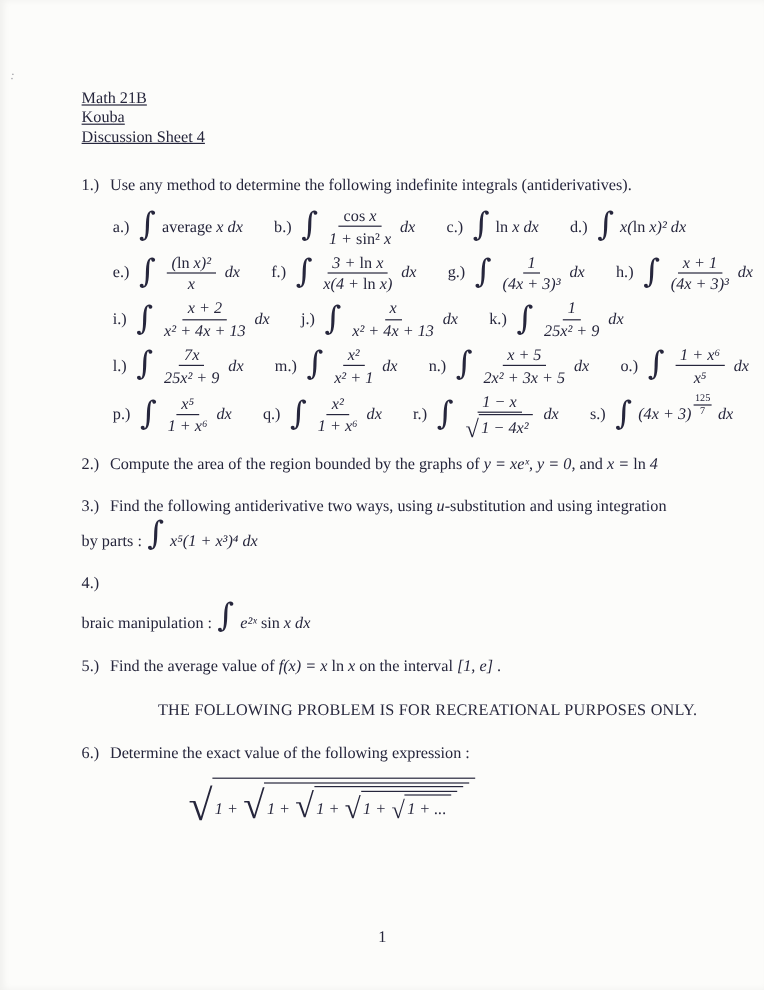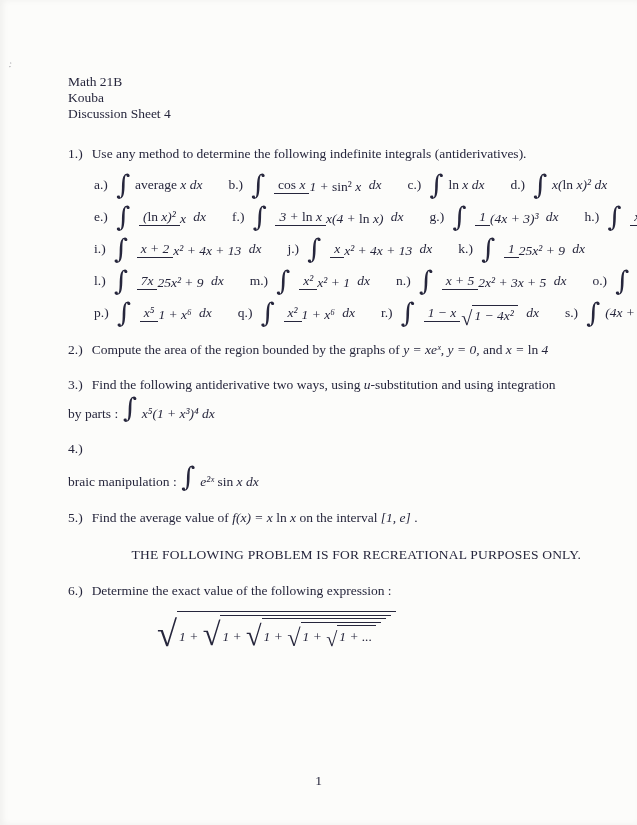--- a/index.html
+++ b/index.html
@@ -2,41 +2,41 @@
 <html><head>
 <meta charset="utf-8">
 <style>
   html,body{margin:0;padding:0;background:#e9e9e7;}
   .page{
     width:637px;height:825px;background:#fcfcfa;color:#26263c;
     font-family:"Liberation Serif","DejaVu Serif",serif;font-size:13.5px;line-height:1.2;
     position:relative;box-sizing:border-box;padding:74px 56px 0 68px;
     box-shadow:inset 3px 0 6px rgba(0,0,0,0.05);
   }
-  .hline{line-height:1.18;}
+  .hline{line-height:1.18;text-decoration:underline;}
   .problem{margin-top:0;}
   .pline{display:flex;align-items:center;white-space:pre;}
   .pline.textline{display:block;white-space:normal;}
   .plabel{margin-right:9px;}
   .mline{display:inline-flex;align-items:flex-end;white-space:pre;vertical-align:middle;}
   .mu{font-style:normal;}
   .mi{font-style:italic;}
   .int{
     font-family:"DejaVu Serif",serif;font-style:normal;font-size:27px;line-height:1;
     margin:0 5px 0 1px;display:inline-block;transform:translateY(-1px);
   }
-  .frac{display:inline-flex;flex-direction:row;align-items:center;text-align:center;
+  .frac{display:inline-flex;flex-direction:column;align-items:center;text-align:center;
         margin:0 4px;line-height:1.12;}
   .num{padding:0 4px 1px;border-bottom:1px solid currentColor;white-space:pre;display:inline-flex;align-items:flex-end;justify-content:center;}
   .den{padding-top:1.5px;white-space:pre;display:inline-flex;align-items:flex-end;justify-content:center;}
   .sqrt{display:inline-flex;align-items:flex-end;margin:0 1px;}
   .rad{line-height:0.72;transform:translateY(2px);font-style:normal;}
   .rbody{border-top:1.3px solid currentColor;padding:2.5px 4px 0 2px;display:inline-flex;
          align-items:flex-end;white-space:pre;}
-  .supfrac{display:inline-flex;flex-direction:row;align-items:center;font-size:8.5px;
+  .supfrac{display:inline-flex;flex-direction:column;align-items:center;font-size:8.5px;
            line-height:1.15;transform:translateY(-8px);margin:4px 2px;font-style:normal;}
   .sfn{border-bottom:0.8px solid currentColor;padding:0 1px;}
   .irow{display:flex;align-items:center;margin:5px 0 5px 26px;gap:26px;}
   .item{display:flex;align-items:center;}
   .ilabel{margin-right:7px;}
   .iexpr{display:inline-flex;align-items:center;white-space:pre;}
   .intro{margin-top:24px;margin-bottom:10px;}
   .rec{margin-top:21px;letter-spacing:0.2px;text-align:right;}
   .display-math{margin:12px 0 0 88px;display:flex;align-items:flex-end;}
   .footer{position:absolute;left:0;right:0;bottom:36px;text-align:center;}

